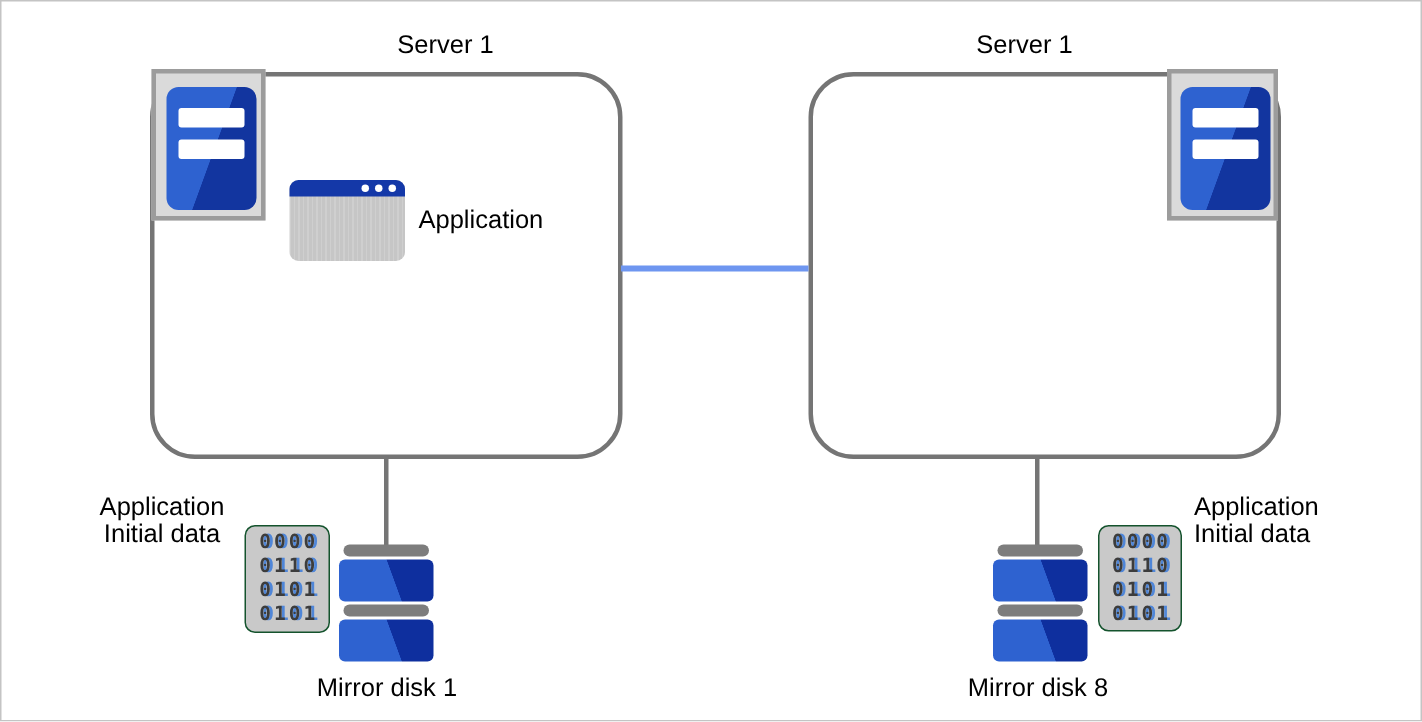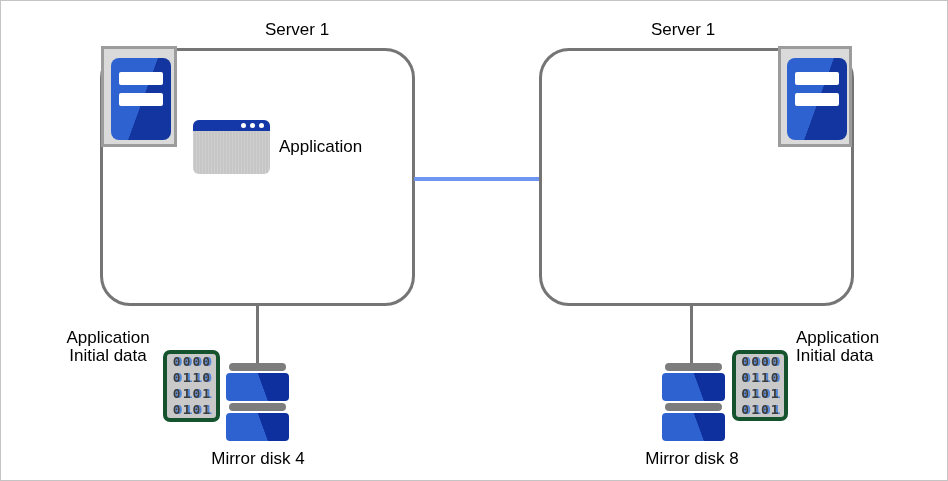--- a/index.html
+++ b/index.html
@@ -49,21 +49,21 @@
   .disk{position:absolute;width:63px;height:78px;display:flex;flex-direction:column;}
   .disk-pill{height:8px;margin:0 3px;background:#7d7d7d;border-radius:4px;flex:none;}
   .disk-platter{
     height:28px;margin:2px 0;border-radius:4px;flex:none;
     background:linear-gradient(70deg,#2e62d0 57%,#0e2f9e 57.5%);
   }
 
   
   .binary-icon{
     position:absolute;width:57px;height:72px;box-sizing:border-box;background:#c9c9c9;
-    border:4px solid #14532d;border-radius:7px;
+    border:1px solid #14532d;border-radius:7px;
     display:flex;flex-direction:column;justify-content:center;align-items:center;
   }
   .binary-row{
     font-family:"DejaVu Sans Mono",monospace;font-weight:bold;font-size:13px;line-height:16px;
     letter-spacing:2px;padding-left:2px;color:#3c3c3c;text-shadow:2px 0 0 #4f86d8;
   }
 
   .init-label{position:absolute;font-size:17px;line-height:18px;}
 </style>
 </head>
@@ -113,21 +113,21 @@
     <div class="disk-platter"></div>
   </div>
 
   <div class="disk" style="left:661px;top:362px;">
     <div class="disk-pill"></div>
     <div class="disk-platter"></div>
     <div class="disk-pill"></div>
     <div class="disk-platter"></div>
   </div>
 
-  <div class="lbl center" style="left:257px;top:448px;">Mirror disk 4</div>
+  <div class="lbl center" style="left:257px;top:448px;">Mirror disk 1</div>
   <div class="lbl center" style="left:691px;top:448px;">Mirror disk 8</div>
 
   <div class="binary-icon" style="left:162px;top:349px;">
     <span class="binary-row">0000</span>
     <span class="binary-row">0110</span>
     <span class="binary-row">0101</span>
     <span class="binary-row">0101</span>
   </div>
   <div class="binary-icon" style="left:731px;top:349px;width:56px;height:71px;">
     <span class="binary-row">0000</span>

